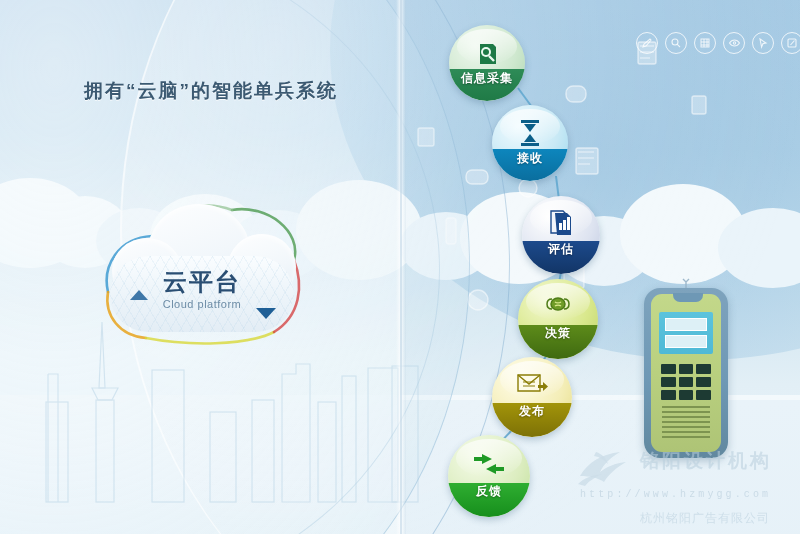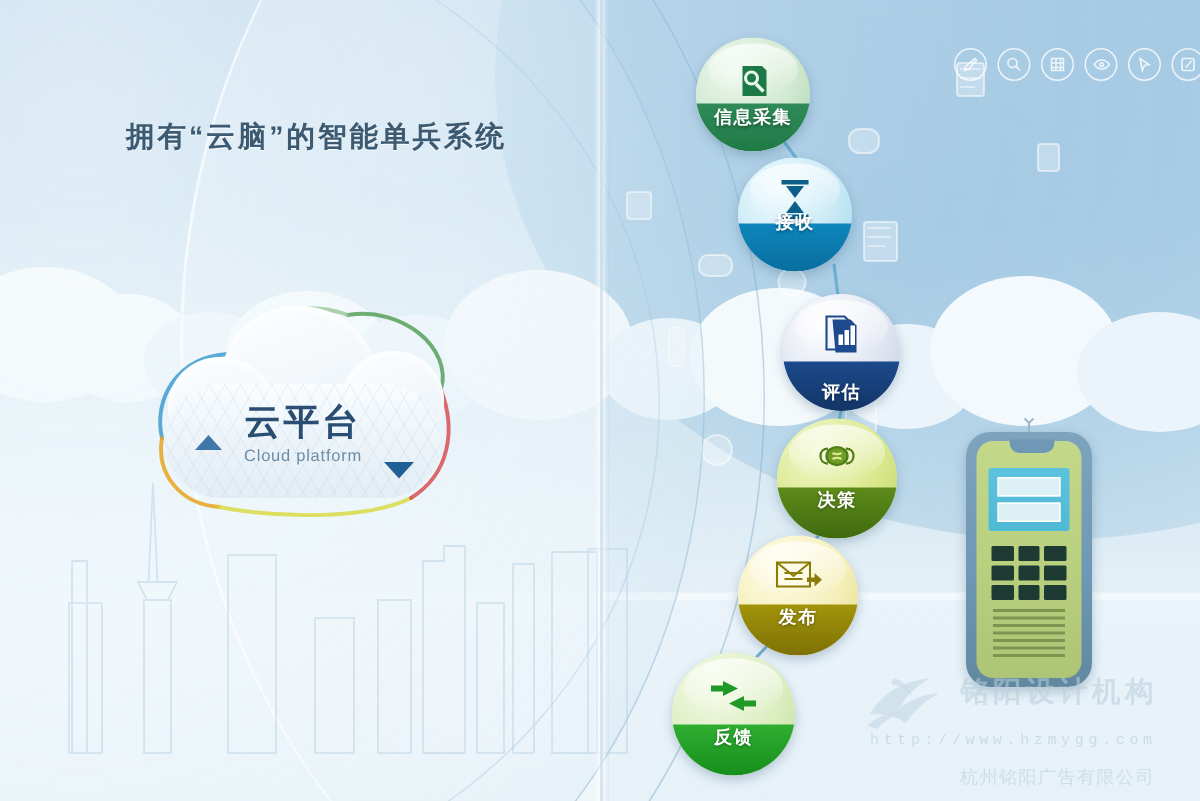--- a/index.html
+++ b/index.html
@@ -333,21 +333,21 @@
 
   <div class="chain">
     <svg width="400" height="534" style="position:absolute;left:0;top:0" fill="none" stroke="#5fa7cf" stroke-width="2" stroke-opacity=".85">
       <path d="M118 88 L140 118"></path>
       <path d="M156 176 L160 208"></path>
       <path d="M161 272 L158 288"></path>
       <path d="M147 355 L135 372"></path>
       <path d="M112 430 L95 448"></path>
     </svg>
 
-    <div class="node" style="left:64px;top:25px;width:76px;height:76px;">
+    <div class="node" style="left:49px;top:25px;width:76px;height:76px;">
       <div class="disc">
         <div class="top" style="background:radial-gradient(circle at 35% 28%,#eef8ee,#cfe8cf 55%,#a9d4ab 100%);"></div>
         <div class="bot" style="background:linear-gradient(180deg,#2e8b57,#1f7a46);border-radius:0 0 50% 50%/0 0 100% 100%;"></div>
         <div class="gloss"></div>
       </div>
       <div class="nic" style="top:16px;">
         <svg width="26" height="26" viewBox="0 0 26 26" fill="#1d7a46">
             <path d="M6 3h13l3 3v17H6z" fill="#1d7a46"></path>
             <circle cx="12" cy="11" r="5" fill="#eafaf0"></circle>
             <circle cx="12" cy="11" r="3" fill="#1d7a46"></circle>
@@ -363,39 +363,39 @@
         <div class="bot" style="background:linear-gradient(180deg,#0d86bd,#0a6e9e);border-radius:0 0 50% 50%/0 0 100% 100%;"></div>
         <div class="gloss"></div>
       </div>
       <div class="nic" style="top:14px;">
         <svg width="24" height="28" viewBox="0 0 24 28" fill="#0b5f89">
             <rect x="3" y="1" width="18" height="3"></rect>
             <rect x="3" y="24" width="18" height="3"></rect>
             <path d="M6 5h12l-6 8zM6 23h12l-6-8z"></path>
           </svg>
       </div>
-      <div class="lbl" style="top:35px;">接收</div>
+      <div class="lbl" style="top:45px;">接收</div>
     </div>
 
     <div class="node" style="left:122px;top:196px;width:78px;height:78px;">
       <div class="disc">
         <div class="top" style="background:radial-gradient(circle at 35% 26%,#ffffff,#dde3f0 58%,#b9c4dd 100%);"></div>
         <div class="bot" style="background:linear-gradient(180deg,#1c4a8c,#123566);border-radius:0 0 50% 50%/0 0 100% 100%;"></div>
         <div class="gloss"></div>
       </div>
       <div class="nic" style="top:13px;">
         <svg width="26" height="28" viewBox="0 0 26 28" fill="none">
             <path d="M3 2h12l4 4v18H3z" fill="#f2f5fb" stroke="#1c4a8c" stroke-width="1.4"></path>
             <path d="M7 4h12l4 4v18H9z" fill="#1c4a8c"></path>
             <rect x="11" y="14" width="3" height="7" fill="#fff"></rect>
             <rect x="15" y="11" width="3" height="10" fill="#fff"></rect>
             <rect x="19" y="8" width="3" height="13" fill="#fff"></rect>
           </svg>
       </div>
-      <div class="lbl" style="top:45px;margin-top:12px;">评估</div>
+      <div class="lbl" style="top:45px;">评估</div>
     </div>
 
     <div class="node" style="left:118px;top:279px;width:80px;height:80px;">
       <div class="disc">
         <div class="top" style="background:radial-gradient(circle at 35% 26%,#f2f8cf,#d9e88c 55%,#b9cf62 100%);"></div>
         <div class="bot" style="background:linear-gradient(180deg,#5d8b1a,#3f6a10);border-radius:0 0 50% 50%/0 0 100% 100%;"></div>
         <div class="gloss"></div>
       </div>
       <div class="nic" style="top:14px;">
         <svg width="30" height="24" viewBox="0 0 30 24" fill="none" stroke="#4e7c17" stroke-width="1.5">

